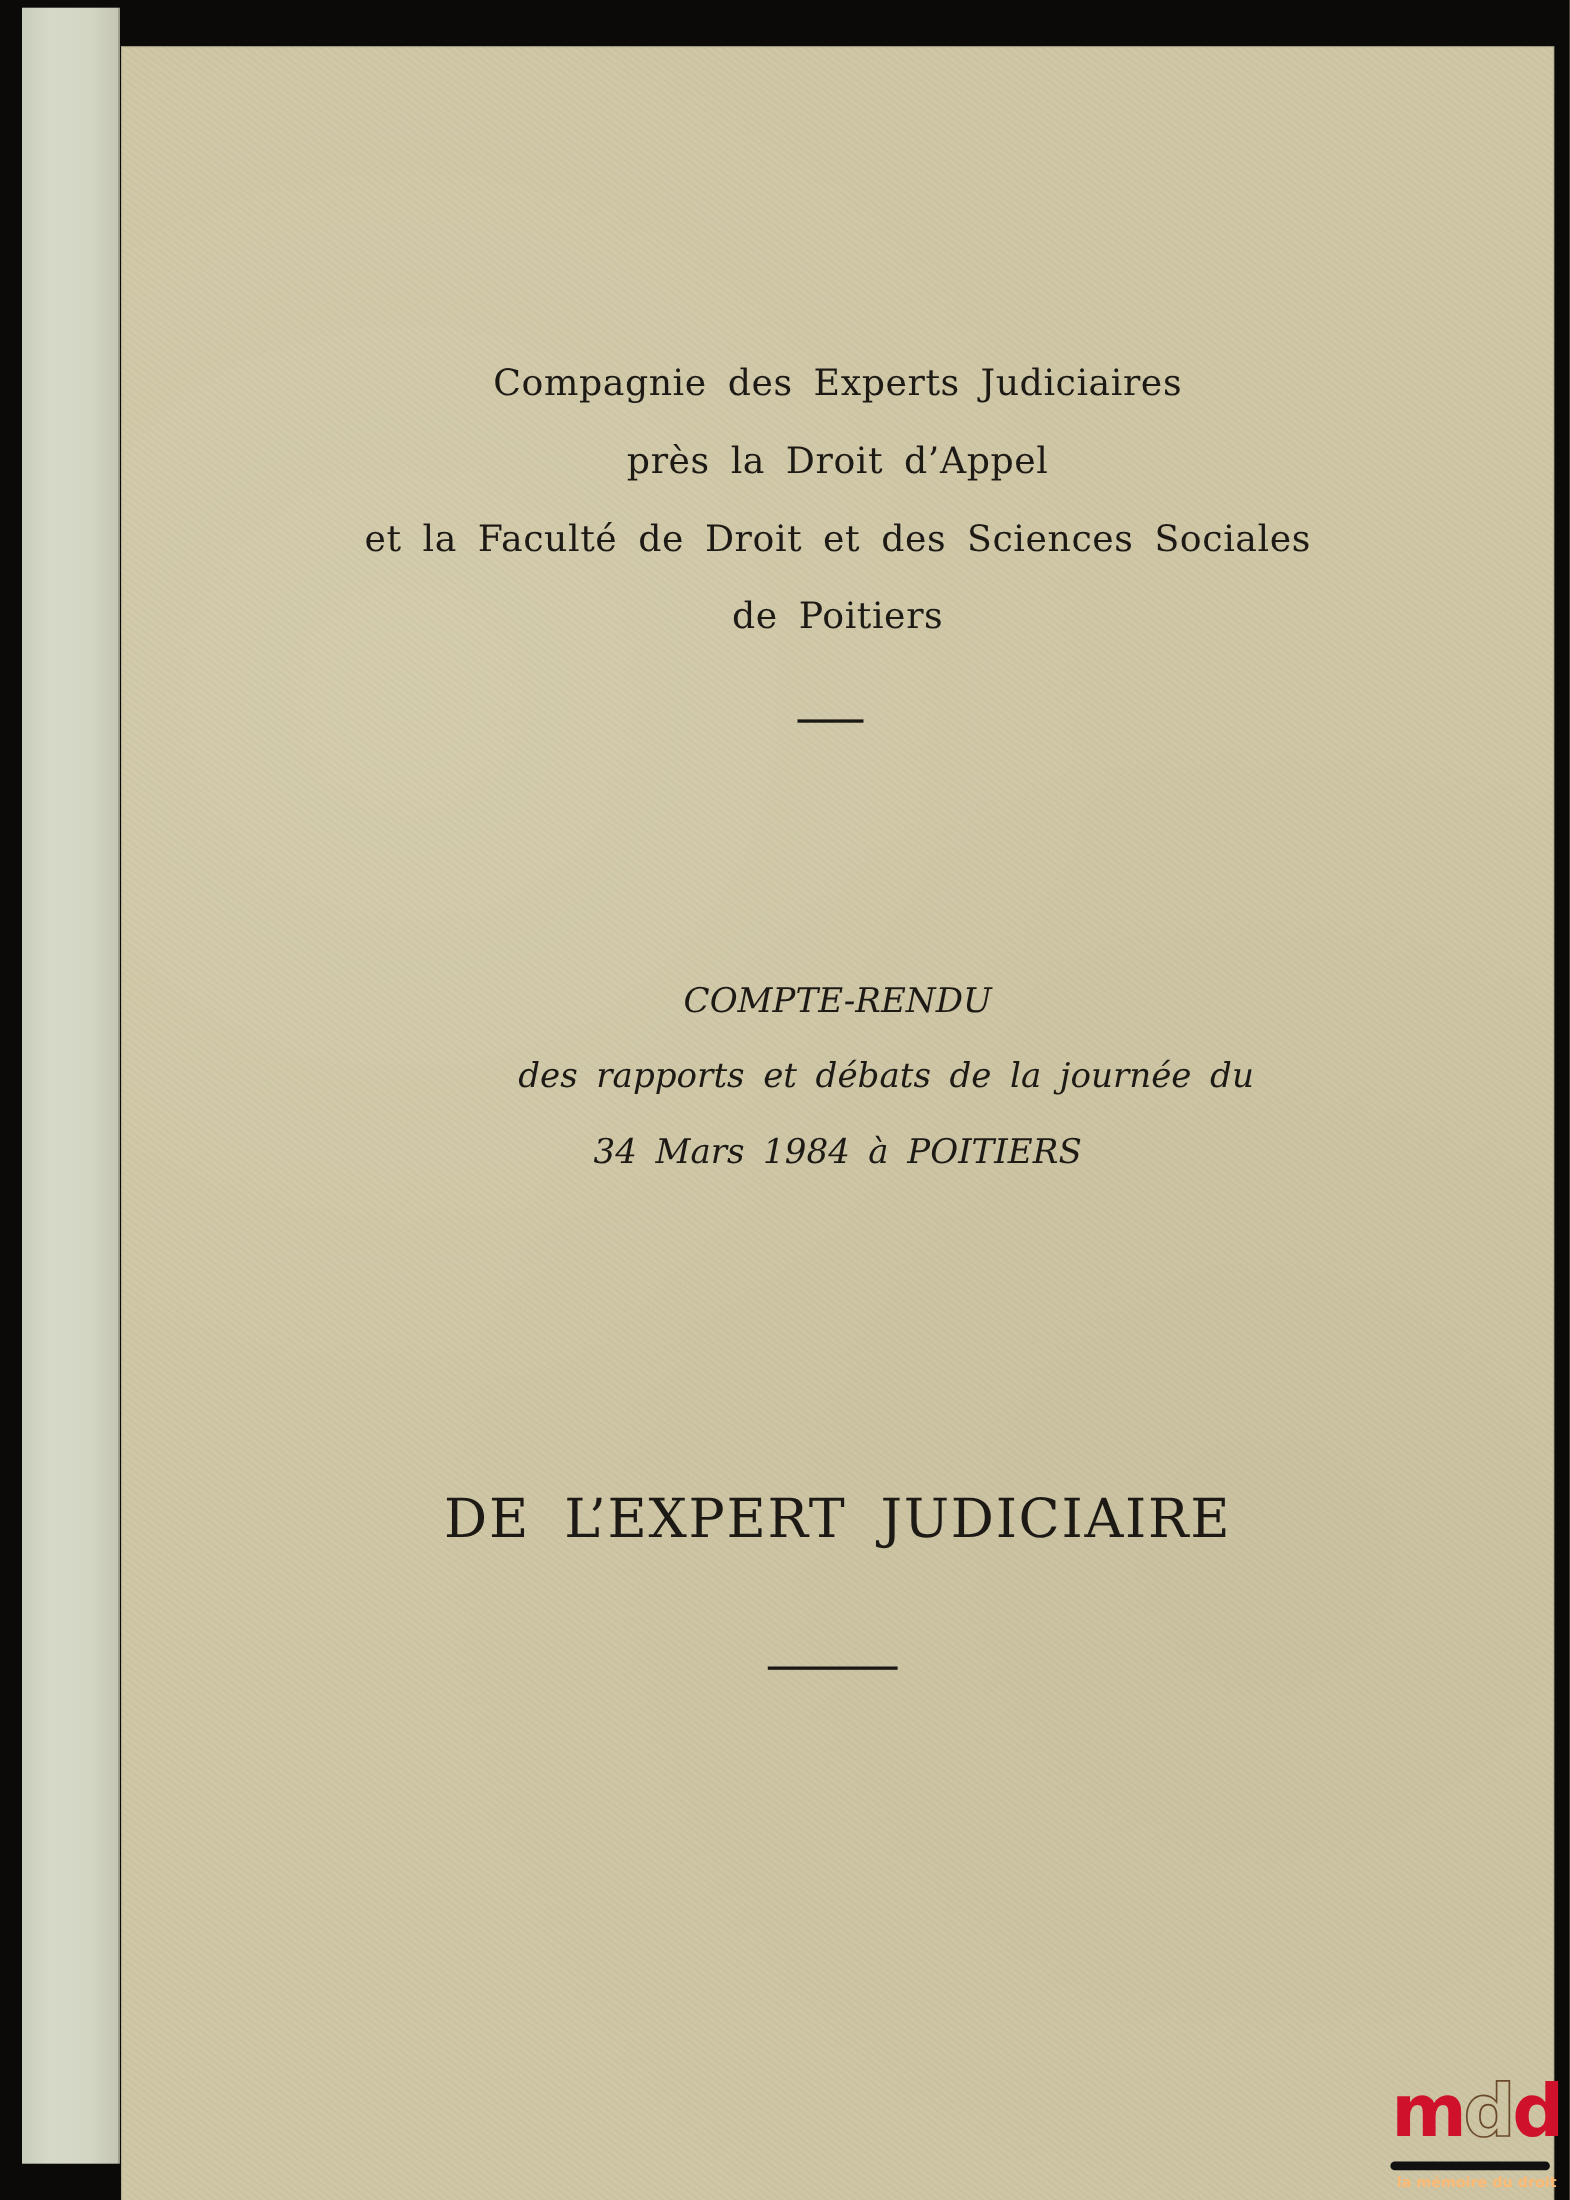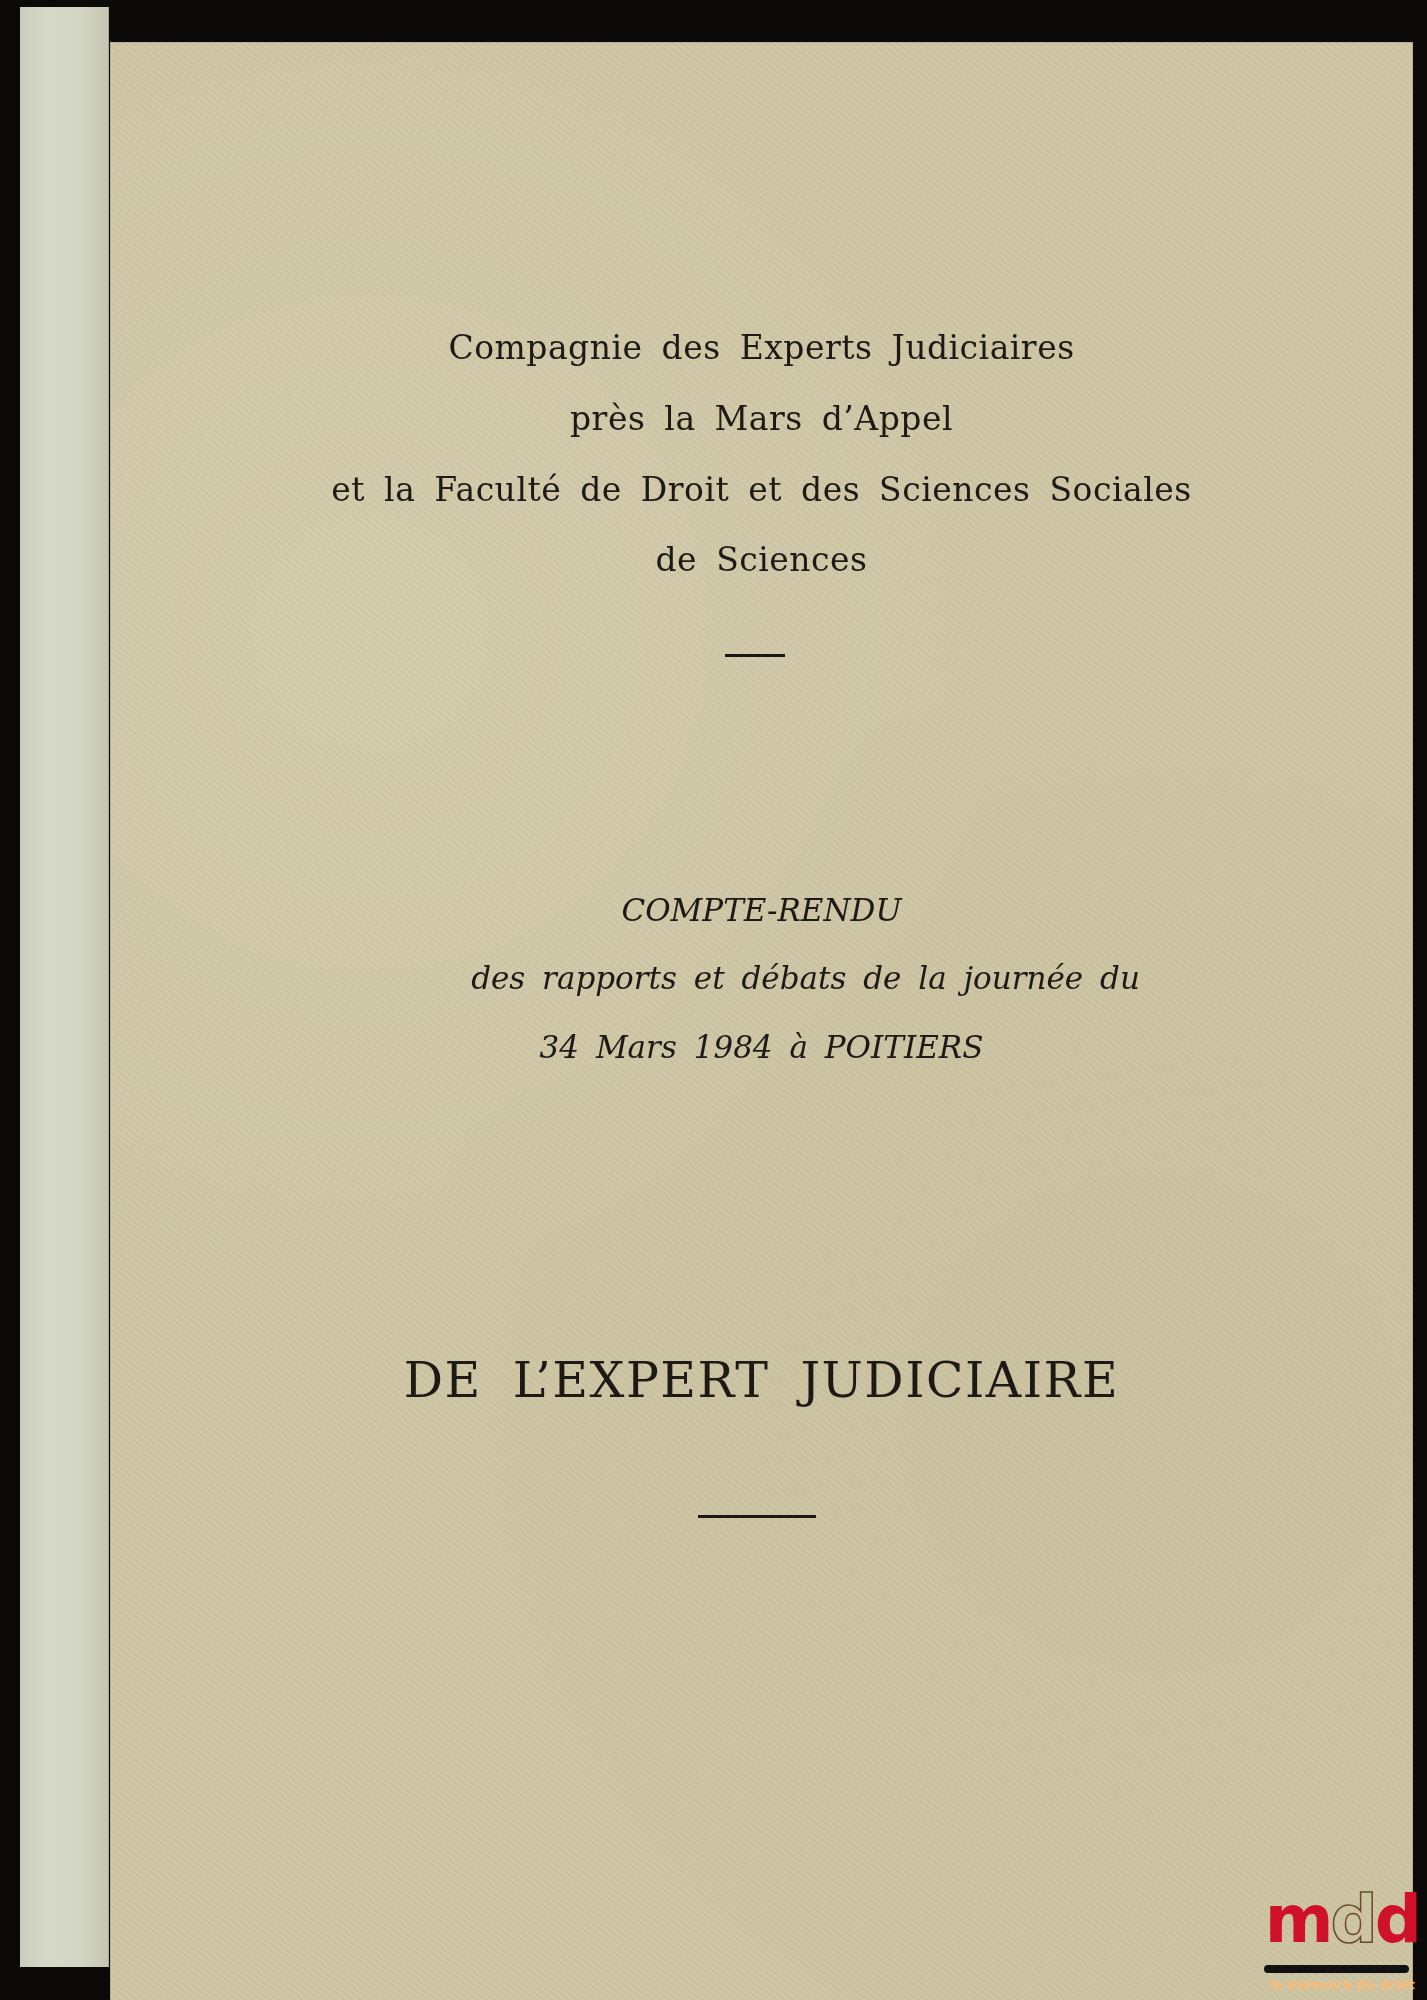--- a/index.html
+++ b/index.html
@@ -79,23 +79,23 @@
   }
 </style>
 </head>
 <body>
 
 <div class="binding"></div>
 
 <div class="cover">
 
   <div class="line inst" style="top:286px;">Compagnie des Experts Judiciaires</div>
-  <div class="line inst" style="top:357px;">près la Mars d’Appel</div>
+  <div class="line inst" style="top:357px;">près la Droit d’Appel</div>
   <div class="line inst" style="top:428px;">et la Faculté de Droit et des Sciences Sociales</div>
-  <div class="line inst" style="top:498px;">de Sciences</div>
+  <div class="line inst" style="top:498px;">de Poitiers</div>
 
   <div class="rule" style="left:615px; top:612px; width:60px;"></div>
 
   <div class="line report" style="top:850px;">COMPTE-RENDU</div>
   <div class="line report" style="top:918px;padding-left:44px;">des rapports et débats de la journée du</div>
   <div class="line report" style="top:987px;">34 Mars 1984 à POITIERS</div>
 
   <div class="line title" style="top:1310px;">DE L’EXPERT JUDICIAIRE</div>
 
   <div class="rule" style="left:588px; top:1473px; width:118px;"></div>

